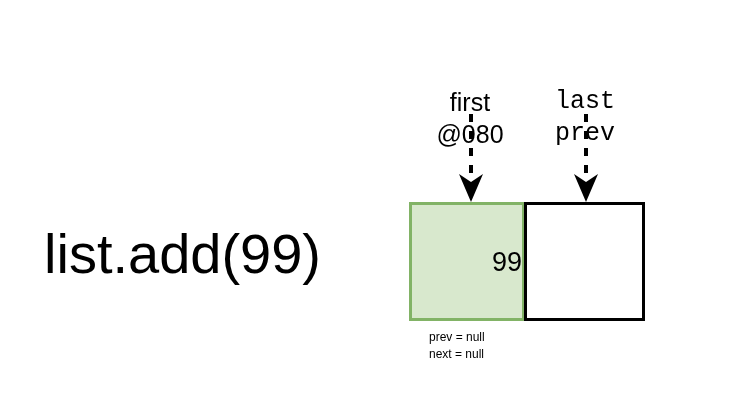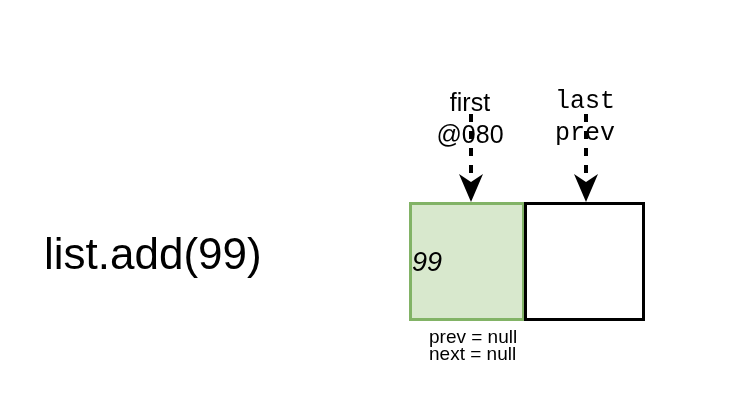--- a/index.html
+++ b/index.html
@@ -19,21 +19,21 @@
     width: 748px;
     height: 406px;
     background: #ffffff;
   }
 
   
   .operation-label {
     position: absolute;
     left: 44px;
     top: 228px;
-    font-size: 44px;
+    font-size: 56px;
     line-height: 52px;
     letter-spacing: 0px;
     color: #000000;
     white-space: nowrap;
   }
 
   
   .pointer-label {
     position: absolute;
     text-align: center;
@@ -76,22 +76,21 @@
     top: 202px;
     height: 119px;
     display: flex;
     align-items: stretch;
   }
   .node-cell {
     box-sizing: border-box;
     position: relative;
     display: flex;
     align-items: center;
-    justify-content: flex-start;
-    font-style: italic;
+    justify-content: flex-end;
   }
   .node-cell.filled {
     width: 116px;
     background: #d8e8cd;
     border: 3px solid #82b366;
   }
   .node-cell.empty {
     width: 121px;
     background: #ffffff;
     border: 3px solid #000000;
@@ -101,21 +100,21 @@
     font-size: 27px;
     line-height: 30px;
     color: #000000;
   }
 
   
   #node-fields {
     position: absolute;
     left: 429px;
     top: 329px;
-    font-size: 19px;
+    font-size: 12px;
     line-height: 16.5px;
     color: #000000;
     white-space: nowrap;
   }
   #node-fields span {
     display: block;
   }
 </style>
 </head>
 <body>

